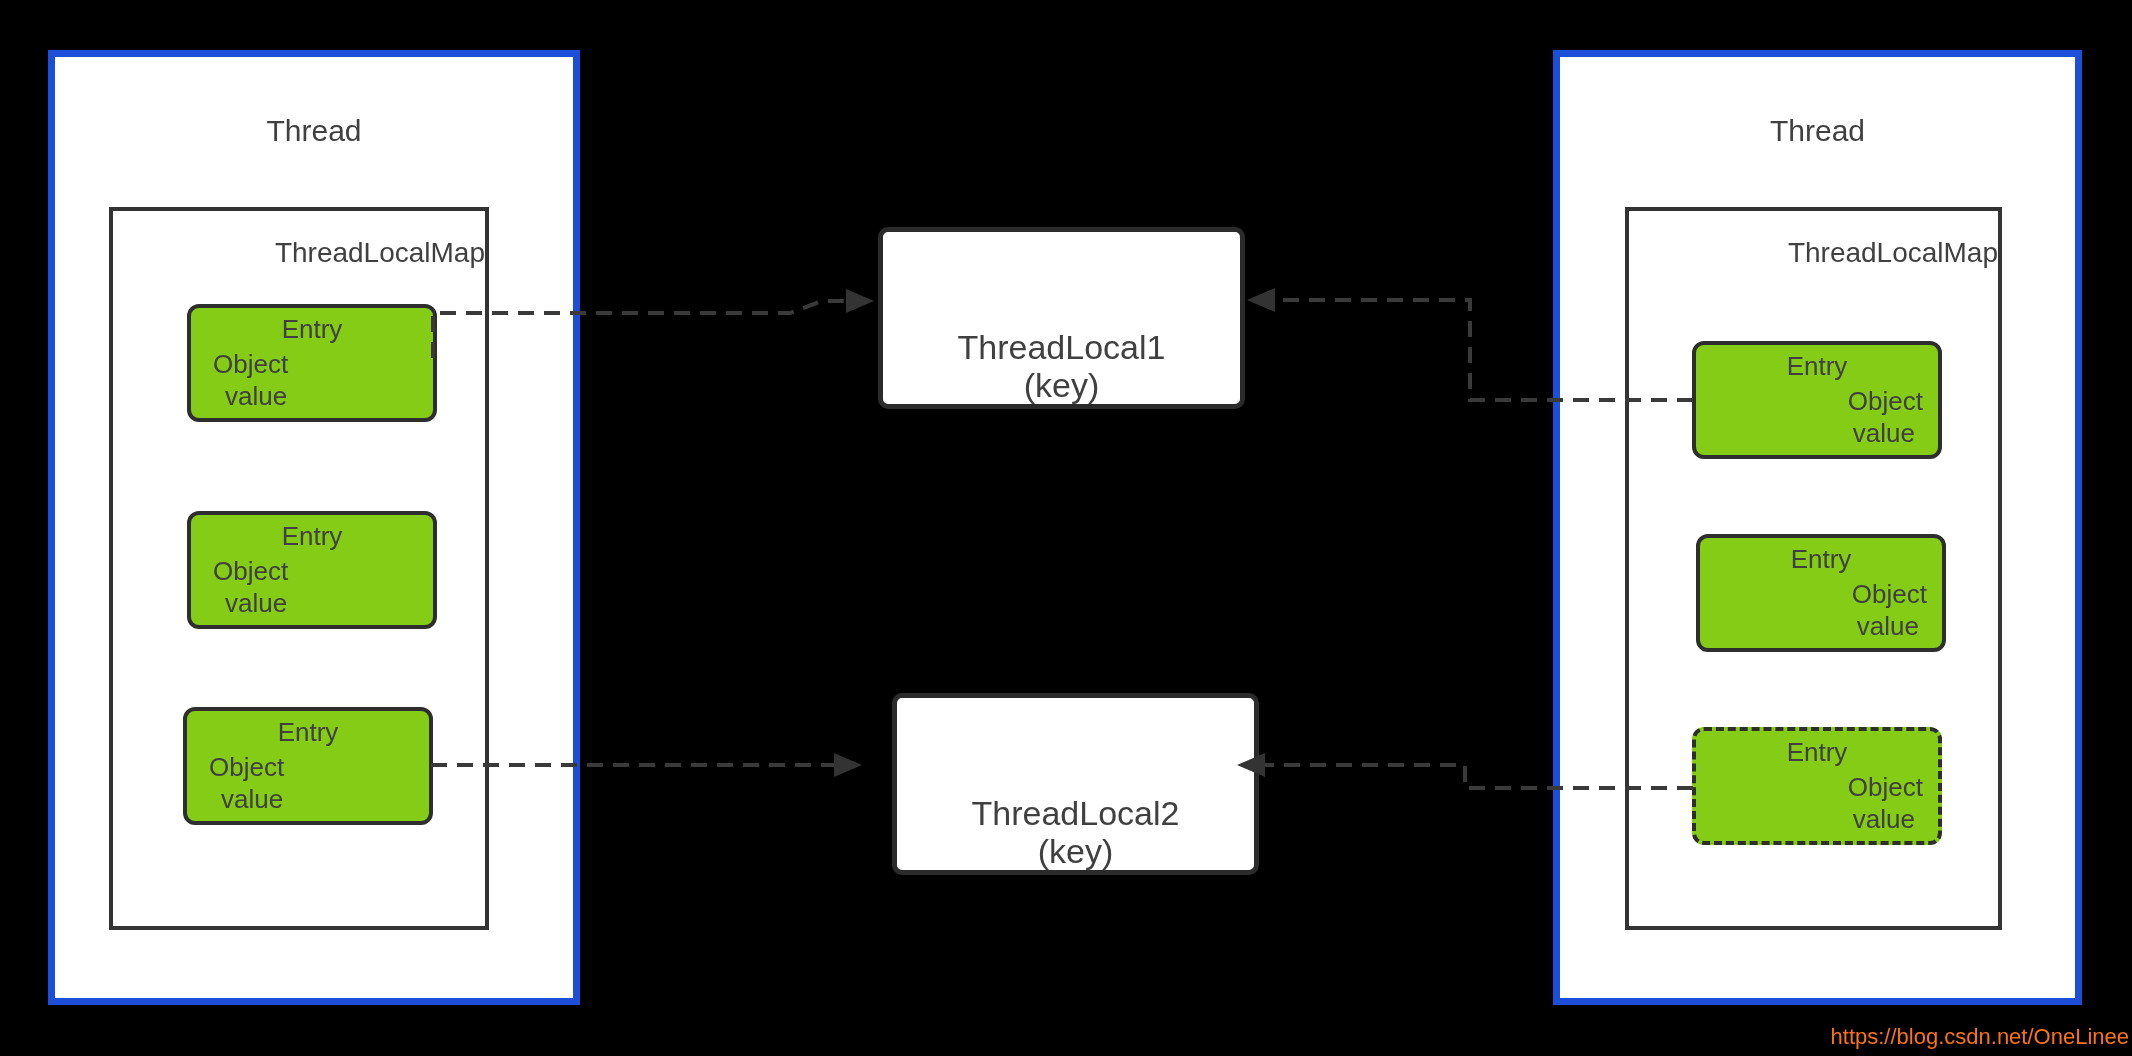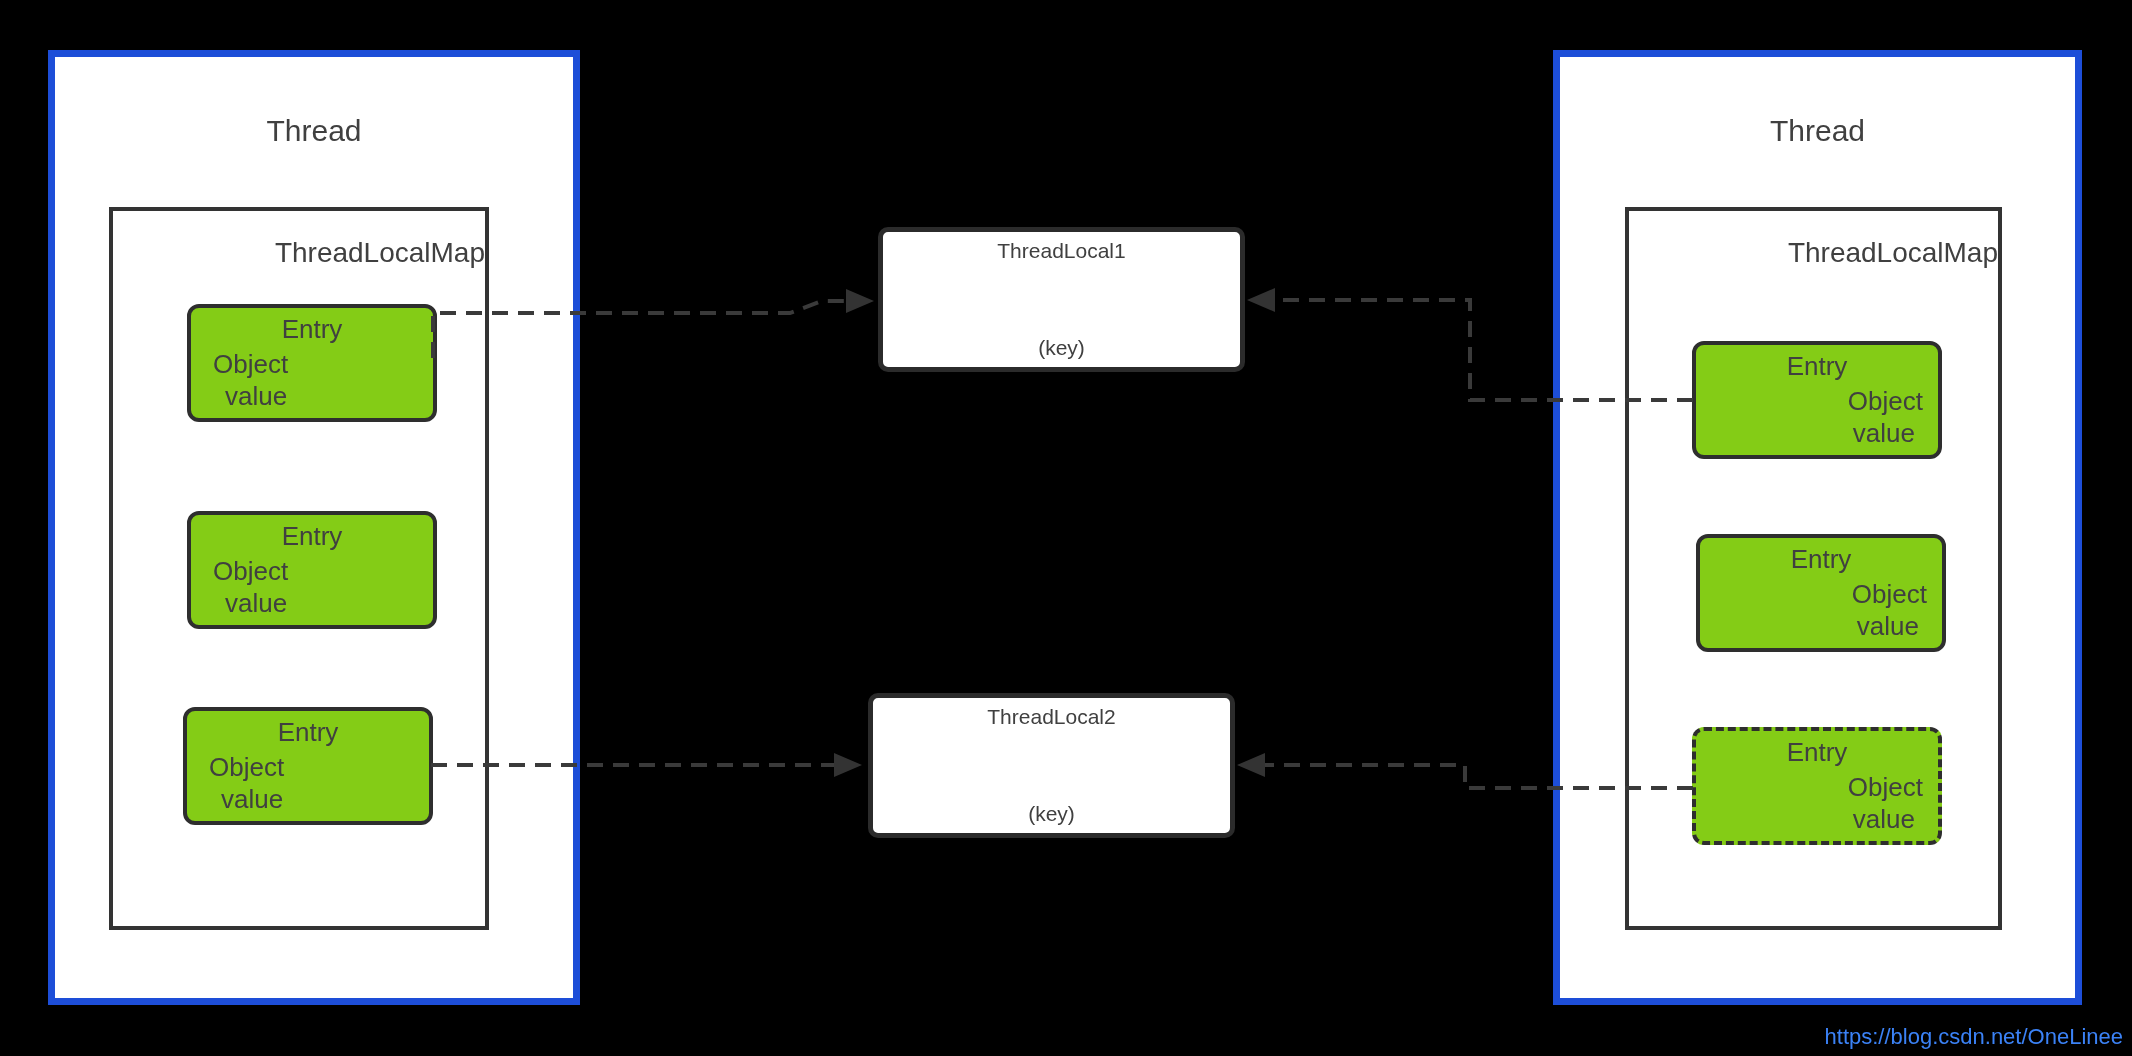--- a/index.html
+++ b/index.html
@@ -78,56 +78,56 @@
   .thread-box.left .entry.e3 { left: 70px; top: 496px; }
 
   .thread-box.right .entry.e1 { left: 63px; top: 130px; }
   .thread-box.right .entry.e2 { left: 67px; top: 323px; }
   .thread-box.right .entry.e3 { left: 63px; top: 516px; }
 
   
   .tl-box {
     position: absolute;
     width: 367px;
-    height: 145px;
+    height: 182px;
     background: #ffffff;
     border: 5px solid #2b2b2b;
     border-radius: 10px;
     display: flex;
     flex-direction: column;
     align-items: center;
-    justify-content: space-between;
-    font-size: 21px;
+    justify-content: flex-end;
+    font-size: 34px;
     line-height: 38px;
     color: #404040;
   }
   .tl-box.tl1 { left: 878px; top: 227px; }
-  .tl-box.tl2 { left: 868px; top: 693px; }
+  .tl-box.tl2 { left: 892px; top: 693px; }
 
   
   #connectors {
     position: absolute;
     left: 0; top: 0;
     width: 2132px;
     height: 1056px;
     pointer-events: none;
   }
   #connectors path.dash {
     fill: none;
     stroke: #3a3a3a;
     stroke-width: 4;
     stroke-dasharray: 16 10;
   }
 
   .watermark {
     position: absolute;
-    right: 9px;
+    right: 3px;
     bottom: 6px;
     font-size: 22px;
-    color: #3b82f6;
+    color: #f97316;
   }
 </style>
 </head>
 <body>
 
 <div id="canvas">
 
   <div class="thread-box left">
     <div class="thread-title">Thread</div>
 

